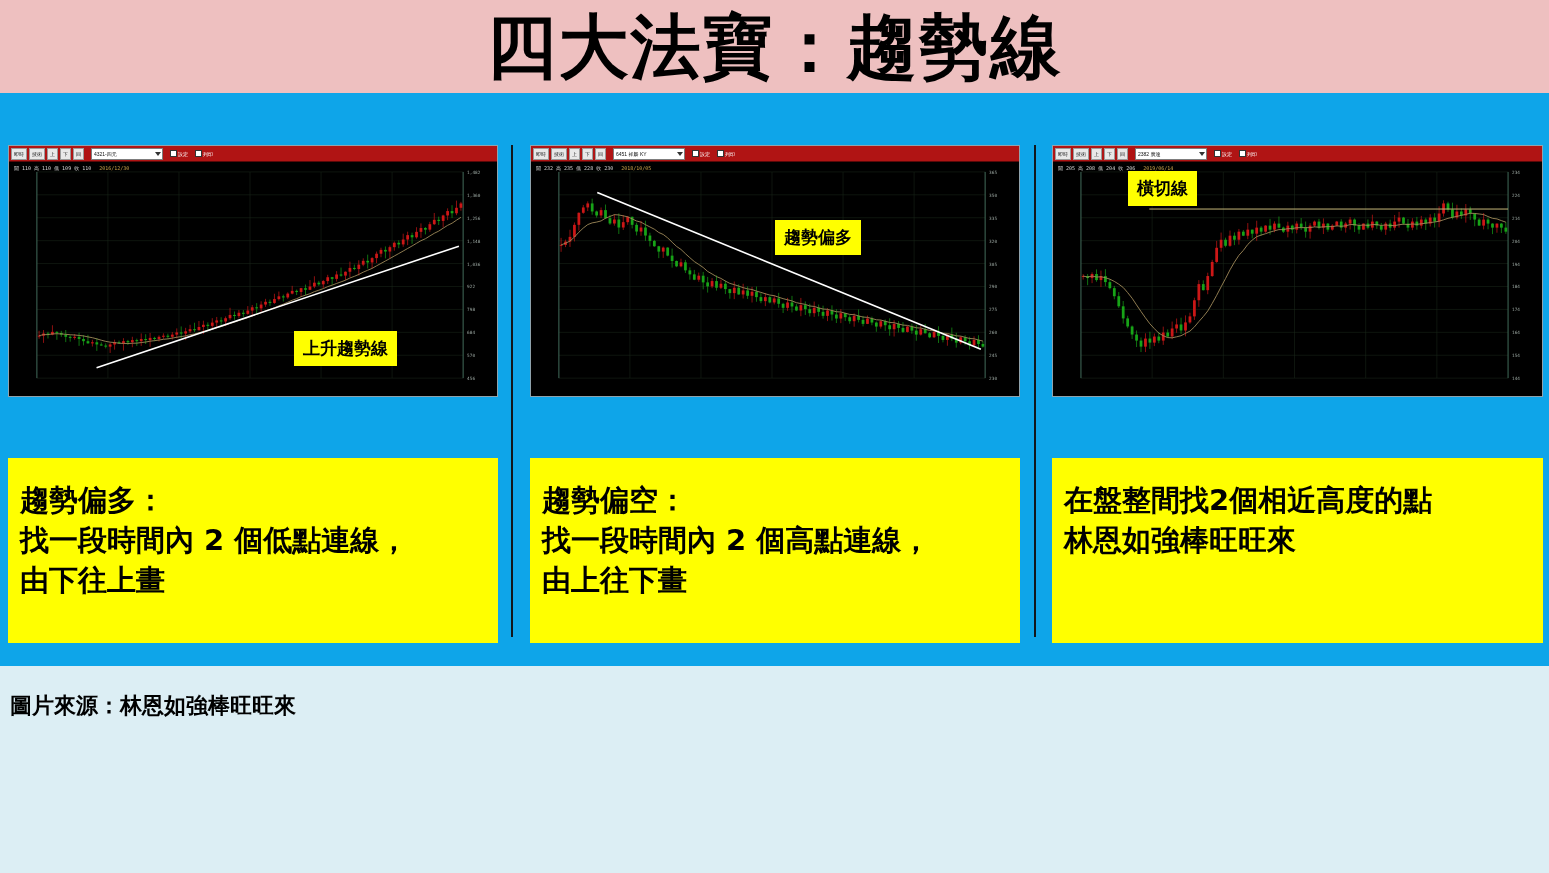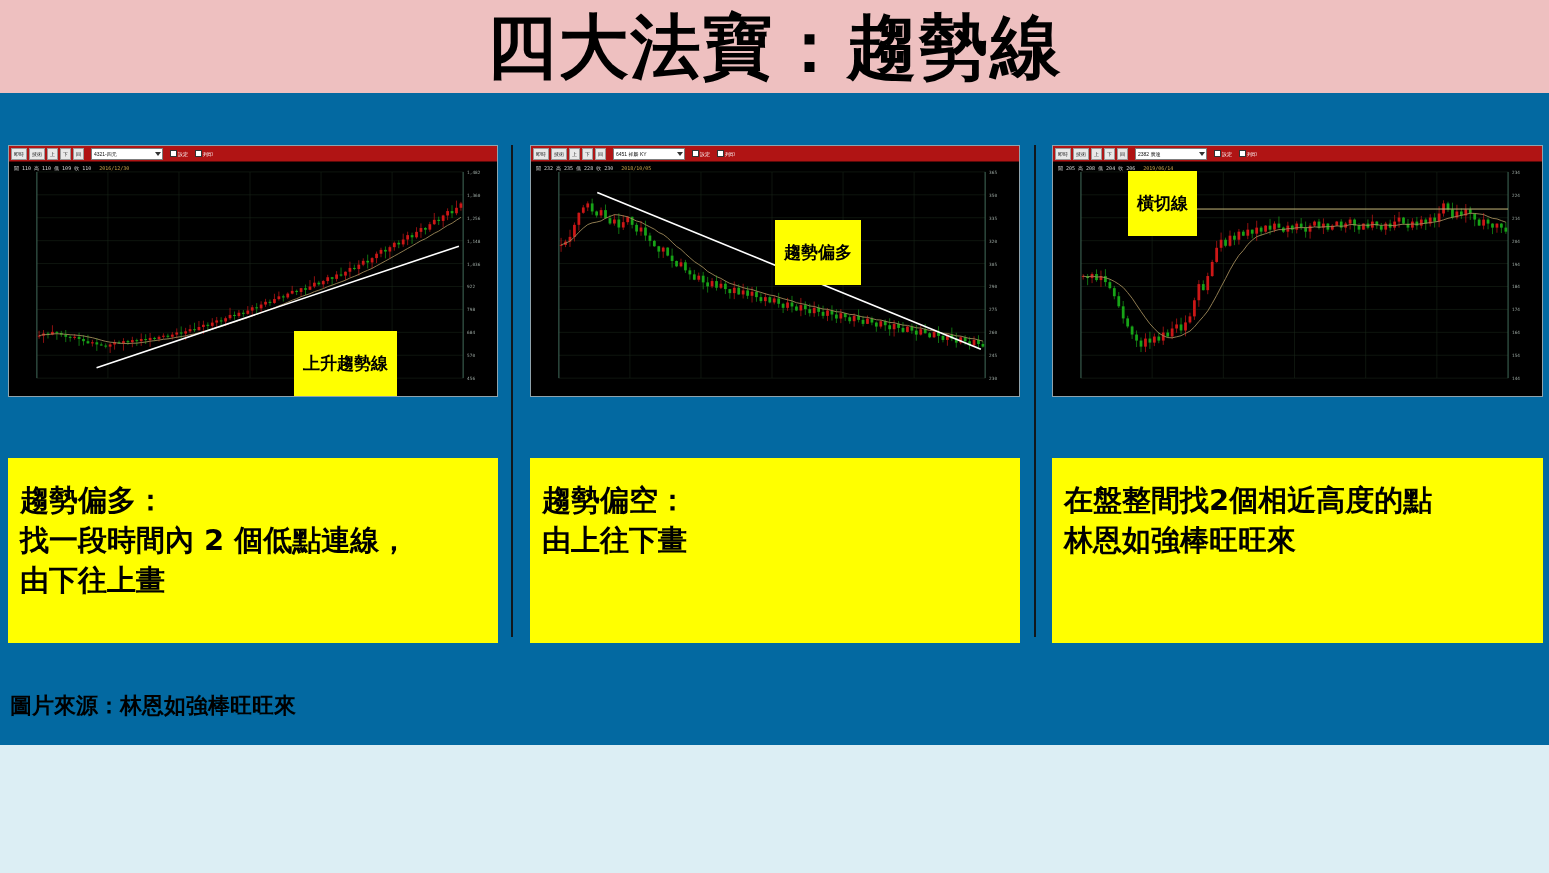--- a/index.html
+++ b/index.html
@@ -2,21 +2,21 @@
 <html><head>
 <meta charset="utf-8">
 <style>
   * { box-sizing: border-box; margin: 0; padding: 0; }
   html, body {
     width: 1549px; height: 873px;
     background: #dceef4;
     font-family: "Liberation Sans", "DejaVu Sans", sans-serif;
     overflow: hidden;
   }
-  .slide { position: relative; width: 1549px; height: 745px; background: #0369a1; }
+  .slide { position: relative; width: 1549px; height: 666px; background: #0ea5e9; }
 
   
   .title-banner {
     position: absolute; left: 0; top: 0; width: 1549px; height: 93px;
     background: #eec0c0;
     display: flex; align-items: center; justify-content: center;
   }
   .title-text {
     font-size: 70px; font-weight: 900; color: #000;
     letter-spacing: 2px; line-height: 1;
@@ -85,21 +85,21 @@
     font-size: 5px; color: #d6d6d6; white-space: nowrap;
     font-family: "DejaVu Sans Mono", monospace;
   }
   .infoline .dt { color: #c8a24a; margin-left: 5px; }
 
   
   .chip {
     position: absolute; z-index: 8;
     background: #ffff00; color: #000;
     font-weight: 900; font-size: 17px; line-height: 1;
-    padding: 24px 9px;
+    padding: 9px 9px;
     font-family: "DejaVu Sans", "Liberation Sans", sans-serif;
     white-space: nowrap;
   }
   .chip.c1 { left: 285px; top: 185px; }
   .chip.c2 { left: 244px; top: 74px; }
   .chip.c3 { left: 75px;  top: 25px; }
 
   
   .caption {
     position: absolute; top: 430px; background: #ffff00;
@@ -654,20 +654,21 @@
             <path d="M30.2,83.6 L34.7,81.9 L39.1,79.8 L43.6,75.7 L48.1,70.8 L52.5,66.6 L57.0,63.1 L61.4,61.4 L65.9,60.6 L70.4,59.4 L74.8,56.7 L79.3,54.9 L83.7,53.1 L88.2,53.4 L92.6,54.3 L97.1,55.3 L101.6,57.4 L106.0,59.5 L110.5,60.7 L114.9,63.2 L119.4,65.5 L123.9,67.8 L128.3,71.1 L132.8,73.1 L137.2,76.5 L141.7,80.9 L146.1,85.1 L150.6,88.2 L155.1,92.5 L159.5,96.5 L164.0,100.4 L168.4,103.3 L172.9,106.4 L177.4,110.4 L181.8,112.9 L186.3,115.6 L190.7,117.4 L195.2,120.1 L199.6,122.4 L204.1,123.7 L208.6,125.2 L213.0,126.7 L217.5,128.0 L221.9,128.6 L226.4,130.2 L230.9,131.5 L235.3,132.9 L239.8,134.2 L244.2,134.8 L248.7,136.4 L253.1,137.8 L257.6,139.0 L262.1,140.1 L266.5,141.9 L271.0,142.8 L275.4,143.6 L279.9,145.2 L284.4,145.7 L288.8,147.1 L293.3,148.3 L297.7,148.6 L302.2,149.8 L306.6,151.0 L311.1,151.3 L315.6,152.5 L320.0,153.7 L324.5,154.0 L328.9,155.2 L333.4,156.4 L337.9,156.7 L342.3,157.9 L346.8,159.1 L351.2,159.4 L355.7,160.6 L360.1,161.8 L364.6,162.1 L369.1,163.3 L373.5,164.5 L378.0,164.8 L382.4,166.0 L386.9,167.2 L391.4,167.5 L395.8,168.7 L400.3,169.9 L404.7,170.2 L409.2,171.4 L413.6,172.6 L418.1,172.9 L422.6,174.1 L427.0,175.3 L431.5,175.6 L435.9,176.8 L440.4,178.0 L444.9,178.3 L449.3,179.5 L453.8,180.6 " fill="none" stroke="#a08a5a" stroke-width="0.9"></path>
             <line x1="66.52" y1="30.8" x2="451.71999999999997" y2="188.88" stroke="#ffffff" stroke-width="1.6"></line>
           </svg>
       </div>
 
       <div class="chip c2">趨勢偏多</div>
     </div>
 
     <div class="caption p2" style="position:absolute; left:0; top:285px; width:490px;">
       <div class="cap-line">趨勢偏空：</div>
+      <div class="cap-line">找一段時間內 2 個高點連線，</div>
       <div class="cap-line">由上往下畫</div>
     </div>
   </div>
 
   <div class="panel p3">
     <div class="chartwin">
       <div class="chart-toolbar">
         <div class="tb-btn">即時</div>
         <div class="tb-btn">技術</div>
         <div class="tb-btn sm">上</div>

